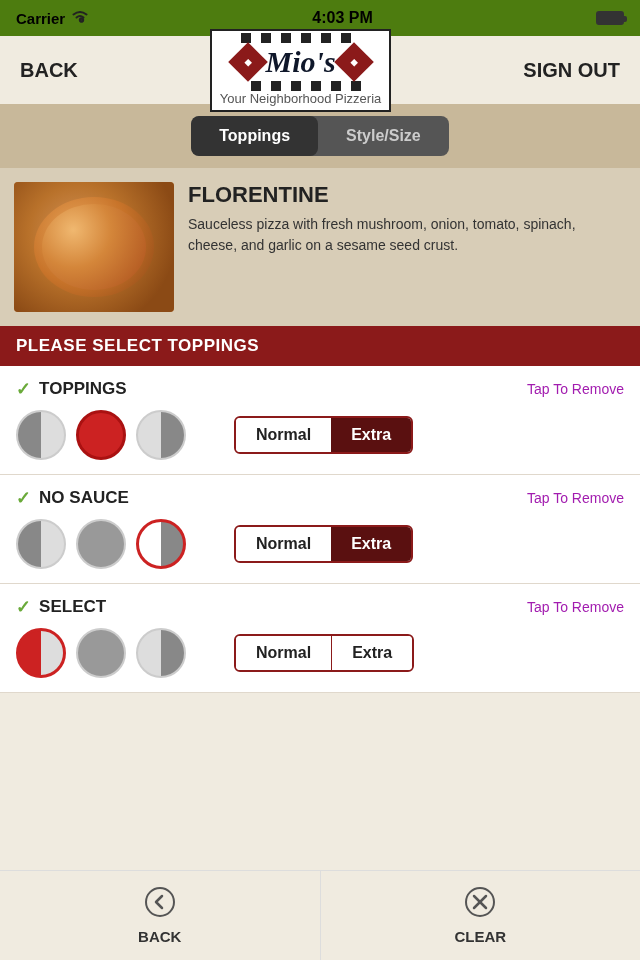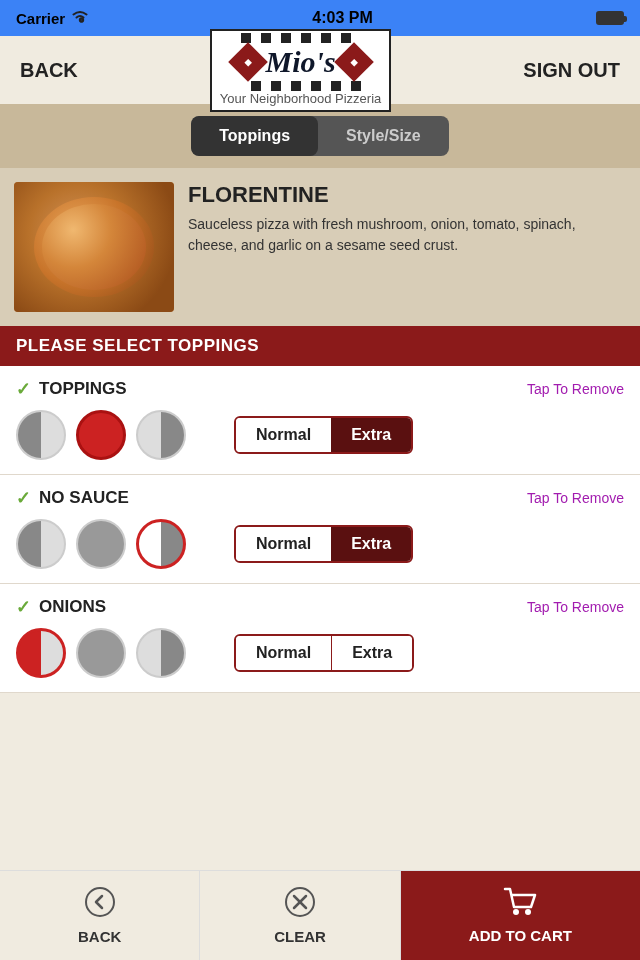--- a/index.html
+++ b/index.html
@@ -11,21 +11,21 @@
       overflow: hidden;
       position: relative;
     }
 
     
     .status-bar {
       display: flex;
       justify-content: space-between;
       align-items: center;
       padding: 6px 16px;
-      background: #3b82f6;
+      background: #4d7c0f;
       height: 36px;
     }
 
     
     .header {
       display: flex;
       justify-content: space-between;
       align-items: center;
       padding: 8px 20px;
       background: #f0ebe0;
@@ -423,21 +423,21 @@
           <div class="amount-btn amount-normal">Normal</div>
           <div class="amount-btn amount-extra">Extra</div>
         </div>
       </div>
     </div>
 
     <div class="topping-row">
       <div class="topping-header">
         <div class="topping-name-row">
           <span class="check-icon">✓</span>
-          <span class="topping-name">ONIONS</span>
+          <span class="topping-name">SELECT</span>
         </div>
         <span class="tap-remove">Tap To Remove</span>
       </div>
       <div class="topping-controls">
         <div class="portion-circles">
 
           <div class="circle" style="background:linear-gradient(to right,#cc2222 50%,#ddd 50%);border:3px solid #cc2222;"></div>
 
           <div class="circle" style="background:#999;border:2px solid #ccc;"></div>
 
@@ -466,23 +466,13 @@
   <div class="bottom-btn">
     <div class="bottom-btn-icon">
       <svg width="32" height="32" viewBox="0 0 32 32">
         <circle cx="16" cy="16" r="14" stroke="#555" stroke-width="2" fill="none"></circle>
         <line x1="10" y1="10" x2="22" y2="22" stroke="#555" stroke-width="2.5" stroke-linecap="round"></line>
         <line x1="22" y1="10" x2="10" y2="22" stroke="#555" stroke-width="2.5" stroke-linecap="round"></line>
       </svg>
     </div>
     <span class="bottom-btn-label">CLEAR</span>
   </div>
-  <div class="bottom-cart">
-    <div class="bottom-cart-icon">
-      <svg width="34" height="30" viewBox="0 0 34 30">
-        <path d="M2 2 L7 2 L11 20 L28 20 L32 8 L9 8" stroke="#fff" stroke-width="2.5" fill="none" stroke-linecap="round" stroke-linejoin="round"></path>
-        <circle cx="13" cy="25" r="3" fill="#fff"></circle>
-        <circle cx="25" cy="25" r="3" fill="#fff"></circle>
-      </svg>
-    </div>
-    <span class="bottom-cart-label">ADD TO CART</span>
-  </div>
 </div>
 
 </body></html>

